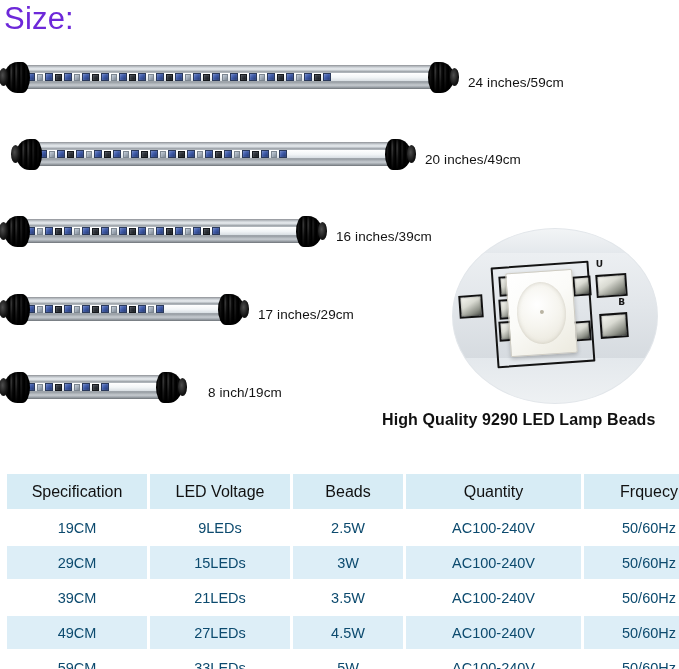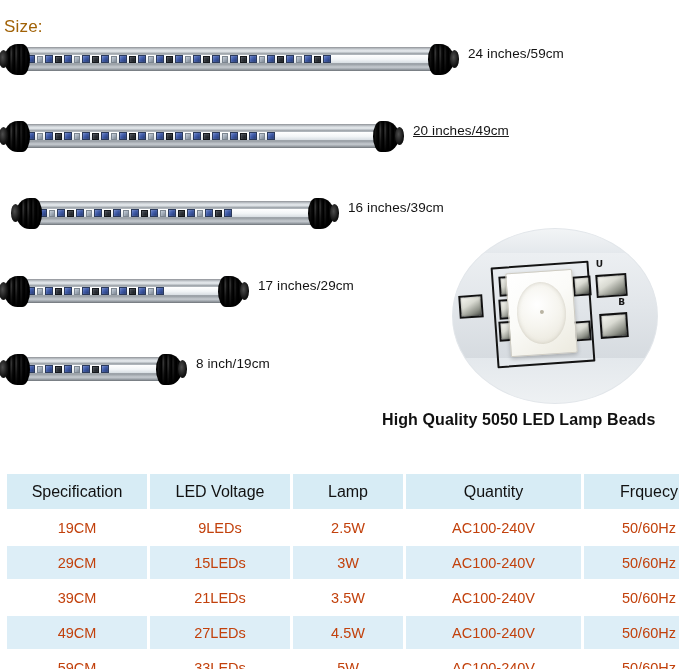--- a/index.html
+++ b/index.html
@@ -14,33 +14,33 @@
     overflow: hidden;
     font-family: "Liberation Sans", sans-serif;
     color: #1c1c1c;
     -webkit-font-smoothing: antialiased;
   }
 
   
   .size-heading {
     position: absolute;
     left: 4px;
-    top: 17px;
-    font-size: 17px;
+    top: 1px;
+    font-size: 31px;
     font-weight: 400;
     letter-spacing: 0.2px;
-    color: #a16207;
+    color: #6d28d9;
   }
 
   
   .bar-row {
     position: absolute;
     height: 44px;
     display: flex;
-    align-items: flex-start;
+    align-items: flex-end;
   }
   .bar {
     position: relative;
     height: 26px;
     display: flex;
     align-items: center;
     flex: none;
   }
 
   
@@ -261,21 +261,21 @@
     table-layout: fixed;
     font-size: 14.5px;
   }
   .spec-table th,
   .spec-table td {
     text-align: center;
     font-weight: 400;
     padding: 0;
     height: 33px;
     vertical-align: middle;
-    color: #c2410c;
+    color: #0c4a6e;
     white-space: nowrap;
   }
   .spec-table thead th {
     background: #d7ecf5;
     font-size: 16px;
     color: #111;
     height: 35px;
   }
   .spec-table tbody tr.odd td {
     background: #ffffff;
@@ -333,21 +333,21 @@
             <span class="led dim"></span>
             <span class="led"></span>
             <span class="led dark"></span>
             <span class="led"></span>
           </div>
         </div>
         <div class="cap right"></div>
       </div>
       <div class="bar-label">24 inches/59cm</div>
     </div>
-    <div class="bar-row" style="top: 123px; left: 4px; text-decoration: underline;">
+    <div class="bar-row" style="top: 123px; left: 16px;">
       <div class="bar" style="width: 395px;">
         <div class="cap left"></div>
         <div class="tube">
           <div class="strip">
             <span class="led"></span>
             <span class="led dim"></span>
             <span class="led"></span>
             <span class="led dark"></span>
             <span class="led"></span>
             <span class="led dim"></span>
@@ -371,21 +371,21 @@
             <span class="led dark"></span>
             <span class="led"></span>
             <span class="led dim"></span>
             <span class="led"></span>
           </div>
         </div>
         <div class="cap right"></div>
       </div>
       <div class="bar-label">20 inches/49cm</div>
     </div>
-    <div class="bar-row" style="top: 200px; left: 16px;">
+    <div class="bar-row" style="top: 200px; left: 4px;">
       <div class="bar" style="width: 318px;">
         <div class="cap left"></div>
         <div class="tube">
           <div class="strip">
             <span class="led"></span>
             <span class="led dim"></span>
             <span class="led"></span>
             <span class="led dark"></span>
             <span class="led"></span>
             <span class="led dim"></span>
@@ -429,21 +429,21 @@
             <span class="led dark"></span>
             <span class="led"></span>
             <span class="led dim"></span>
             <span class="led"></span>
           </div>
         </div>
         <div class="cap right"></div>
       </div>
       <div class="bar-label">17 inches/29cm</div>
     </div>
-    <div class="bar-row" style="top: 356px; left: 4px;">
+    <div class="bar-row" style="top: 356px; left: 4px; gap: 12px;">
       <div class="bar" style="width: 178px;">
         <div class="cap left"></div>
         <div class="tube">
           <div class="strip">
             <span class="led"></span>
             <span class="led dim"></span>
             <span class="led"></span>
             <span class="led dark"></span>
             <span class="led"></span>
             <span class="led dim"></span>
@@ -470,35 +470,35 @@
   <div class="chip c7"></div>
   <div class="chip c8"></div>
   <div class="smd">
     <div class="lens"></div>
     <div class="die"></div>
   </div>
   <div class="mark m1">U</div>
   <div class="mark m2">B</div>
 </div>
 
-<div class="bead-caption">High Quality 5050 LED Lamp Beads</div>
+<div class="bead-caption">High Quality 9290 LED Lamp Beads</div>
 
 <table class="spec-table">
   <colgroup>
     <col class="col-spec">
       <col class="col-qty">
       <col class="col-watt">
     <col class="col-volt">
       <col class="col-freq">
   </colgroup>
   <thead>
     <tr id="spec-head-row">
         <th>Specification</th>
         <th>LED Voltage</th>
-        <th>Lamp</th>
+        <th>Beads</th>
         <th>Quantity</th>
         <th>Frquecy</th>
       </tr>
   </thead>
   <tbody id="spec-body">
       <tr class="odd">
         <td>19CM</td>
         <td>9LEDs</td>
         <td>2.5W</td>
         <td>AC100-240V</td>

